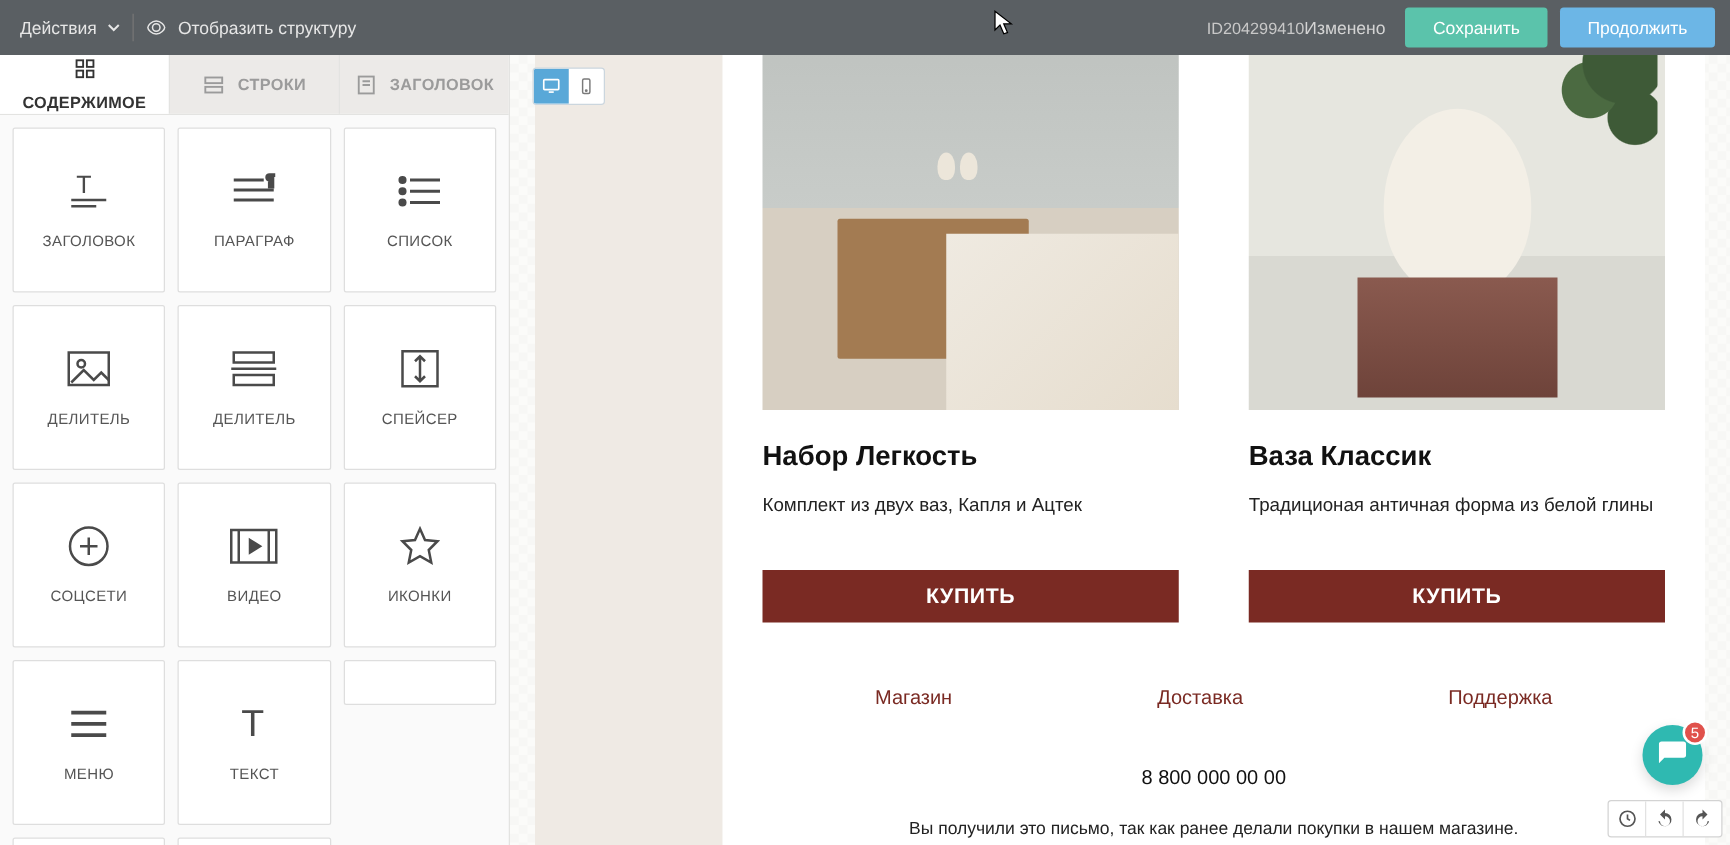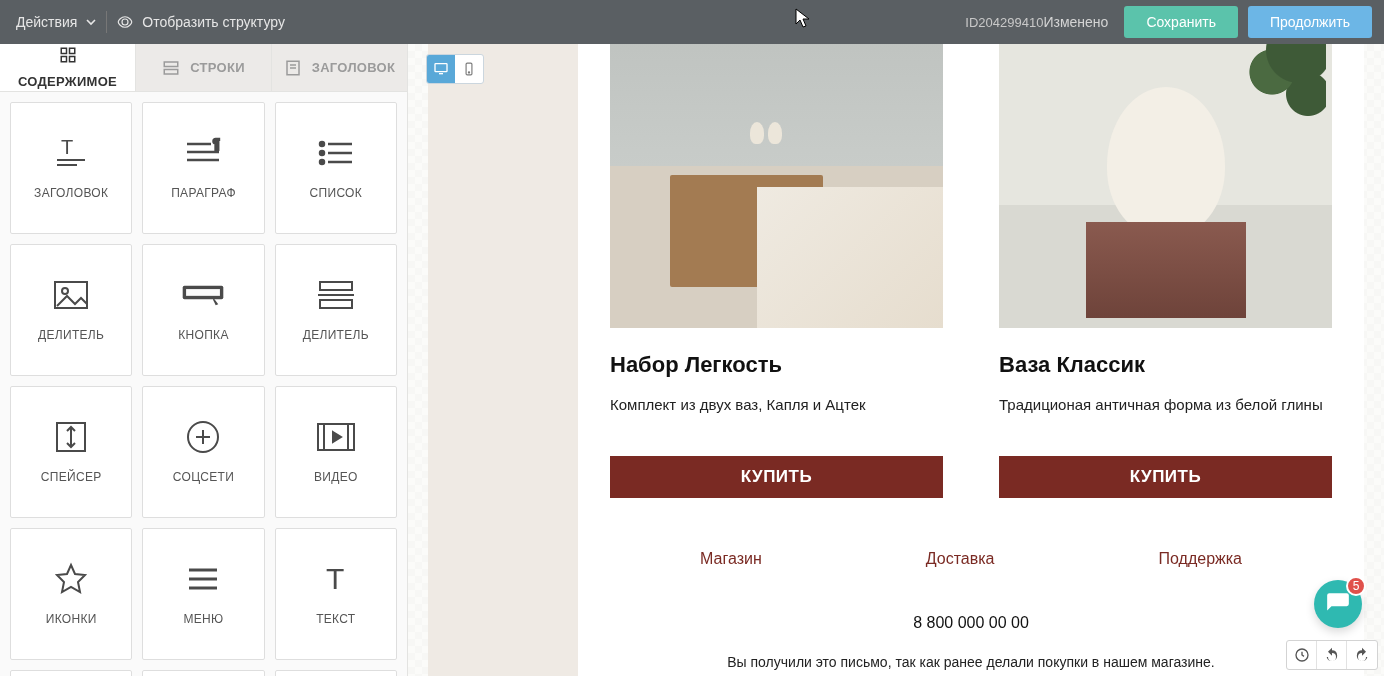--- a/index.html
+++ b/index.html
@@ -192,30 +192,20 @@
             <svg width="40" height="34" viewBox="0 0 40 34" fill="none" stroke="#4a4a4a" stroke-width="2">
               <rect x="4" y="4" width="32" height="26"></rect>
               <circle cx="14" cy="13" r="3"></circle>
               <path d="M6 28l10-10 8 8 6-6 6 6"></path>
             </svg>
           </div>
         <div class="tl-label">ДЕЛИТЕЛЬ</div>
       </div>
       <div class="tile">
         <div class="tl-icon">
-            <svg width="52" height="34" viewBox="0 0 52 34">
-              <rect x="2" y="6" width="48" height="16" rx="2" fill="#4a4a4a"></rect>
-              <rect x="6" y="10" width="40" height="8" fill="#fafafa"></rect>
-              <path d="M38 20l6 8-3 1-3-6z" fill="#4a4a4a"></path>
-            </svg>
-          </div>
-        <div class="tl-label">КНОПКА</div>
-      </div>
-      <div class="tile">
-        <div class="tl-icon">
             <svg width="44" height="34" viewBox="0 0 44 34" fill="none" stroke="#4a4a4a" stroke-width="2">
               <rect x="6" y="4" width="32" height="8"></rect>
               <rect x="6" y="22" width="32" height="8"></rect>
               <line x1="4" y1="17" x2="40" y2="17"></line>
             </svg>
           </div>
         <div class="tl-label">ДЕЛИТЕЛЬ</div>
       </div>
       <div class="tile">
         <div class="tl-icon">

